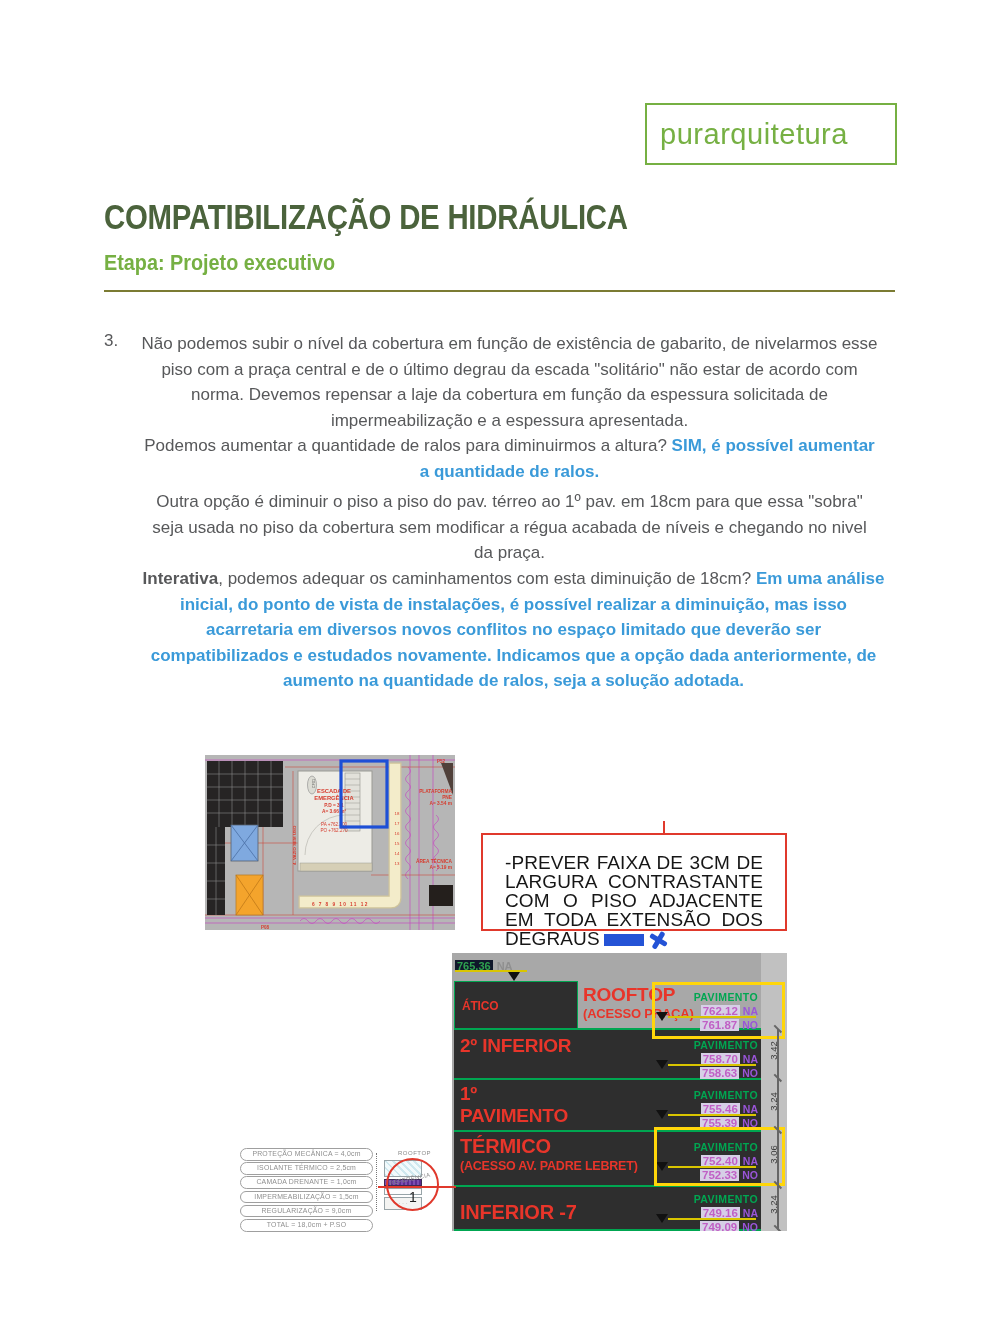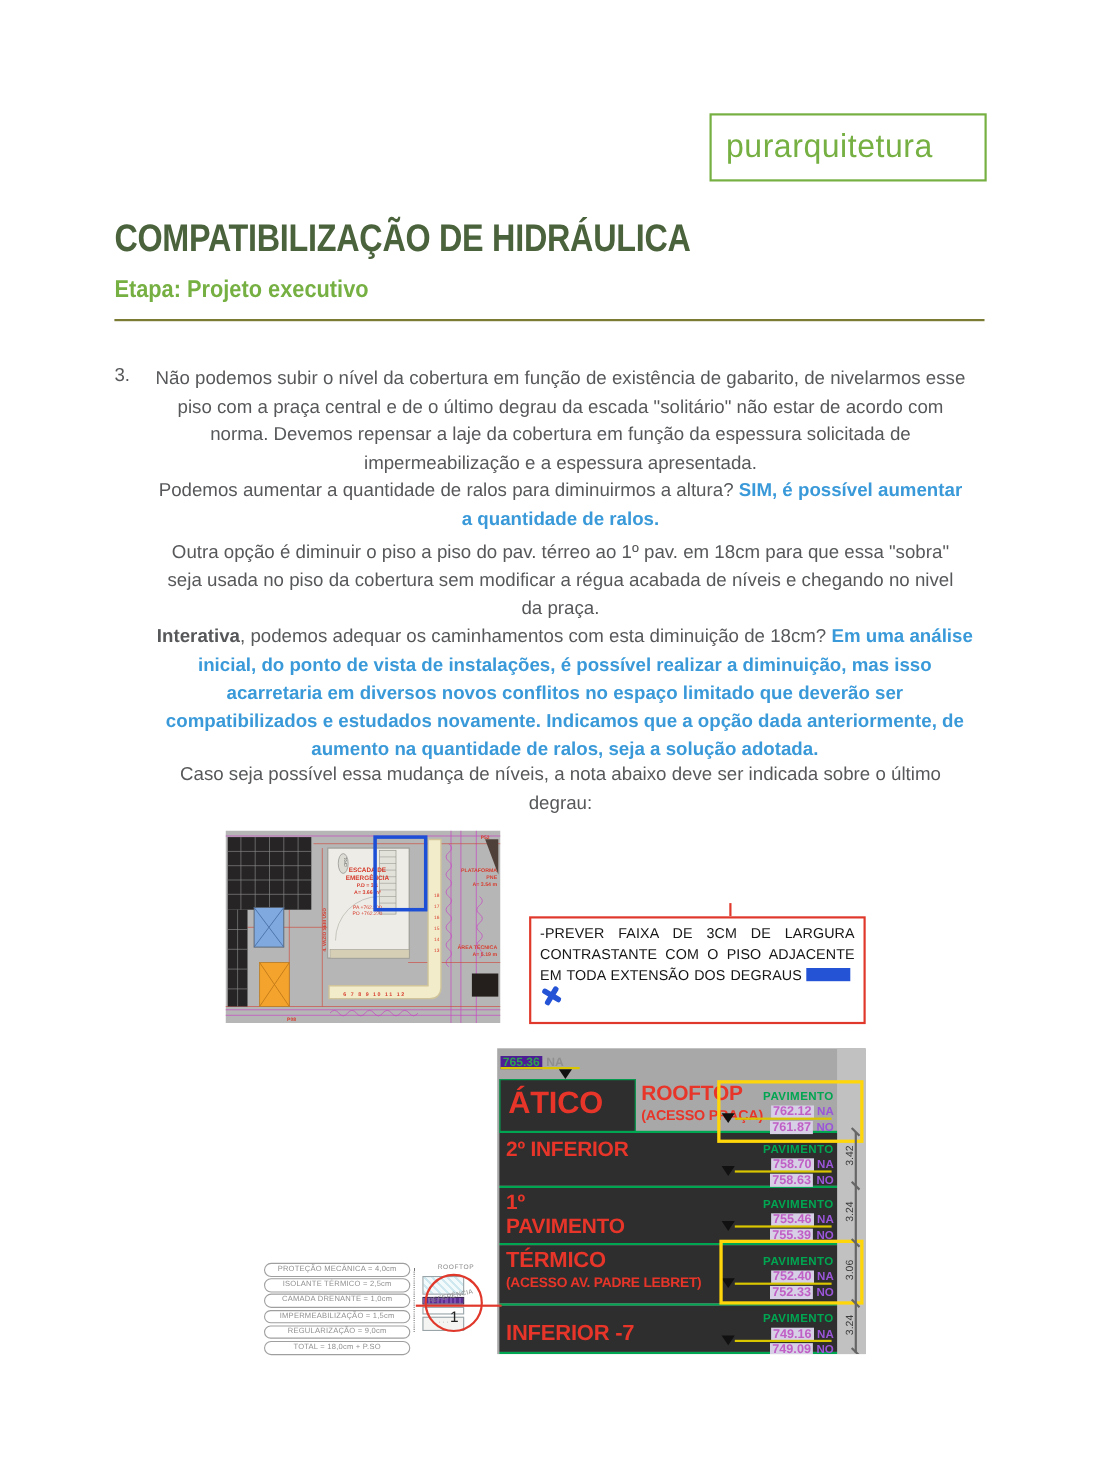--- a/index.html
+++ b/index.html
@@ -21,21 +21,21 @@
   .item-num{left:104px;top:331px;font-size:17px;color:#57585a;}
   .para{left:141px;width:737px;font-size:17px;line-height:25.5px;color:#57585a;text-align:center;}
   .blue{color:#3a9ad9;font-weight:700;}
   .lead-bold{font-weight:700;}
 
   
 
   
   .note-box{left:481px;top:833px;width:306px;height:98px;border:2px solid #e0392c;background:#fff;
             box-sizing:border-box;padding:4px 8px 0 8px;}
-  .note-box p{margin:0;font-size:13px;line-height:19px;color:#161616;text-align:justify;letter-spacing:.1px;}
+  .note-box p{margin:14px;font-size:19px;line-height:19px;color:#161616;text-align:justify;letter-spacing:.1px;}
   .blue-rect{display:inline-block;width:40px;height:12px;background:#2453d6;vertical-align:-1px;margin:0 4px;}
   .blue-rect.big{width:48px;height:15px;vertical-align:-3px;}
   .xmark{position:relative;display:inline-block;width:18px;height:14px;vertical-align:-2px;}
   .xmark::before,.xmark::after{content:"";position:absolute;left:8px;top:-2px;width:4.5px;height:19px;
        background:#2453d6;border-radius:2px;}
   .xmark::before{transform:rotate(45deg);} .xmark::after{transform:rotate(-45deg);}
   .red-tick{left:663px;top:821px;width:2px;height:12px;background:#e0392c;}
 
   
   .warn{left:205px;top:1126px;font-size:8.6px;font-weight:700;color:#e0392c;line-height:10.5px;letter-spacing:.2px;}
@@ -65,42 +65,41 @@
   .pav-t{font-size:10.5px;font-weight:700;color:#00a651;letter-spacing:.4px;}
   .lvl{background:#d6cfe6;color:#c05fc5;font-weight:700;font-size:11.5px;padding:0 2px;}
   .tag{color:#9a55d8;font-size:10.5px;font-weight:700;margin-left:3px;}
   .pav-line{margin-top:1px;line-height:12px;}
   .pav-ul{position:absolute;left:0;width:88px;height:1.5px;background:#d9c500;}
   .tri{width:0;height:0;border-left:6px solid transparent;border-right:6px solid transparent;border-top:9px solid #111;}
   .ybox{border:3px solid #ffd60a;box-sizing:border-box;}
   .dim{width:22px;text-align:center;font-size:9.5px;color:#3c3c3c;transform:rotate(-90deg);}
   .dimline{left:325px;top:76px;width:1.5px;height:201px;background:#666;}
   .dimtick{width:10px;height:1.5px;background:#666;transform:rotate(45deg);}
-  .sec-top-val{background:#4c1d95;color:#2ea14f;font-weight:700;font-size:11px;padding:0 2px;}
+  .sec-top-val{background:#0f172a;color:#2ea14f;font-weight:700;font-size:11px;padding:0 2px;}
   .sec-top-tag{color:#8f8f8f;font-size:11px;margin-left:4px;font-weight:700;}
 </style>
 </head>
 <body>
 
 <div class="page">
 
   <div class="abs logo-box">
     <span class="logo-text">purarquitetura</span>
   </div>
 
   <div class="abs doc-title">COMPATIBILIZAÇÃO DE HIDRÁULICA</div>
   <div class="abs doc-subtitle">Etapa: Projeto executivo</div>
   <div class="abs rule"></div>
 
   <div class="abs item-num">3.</div>
   <div class="abs para" style="top:331px">Não podemos subir o nível da cobertura em função de existência de gabarito, de nivelarmos esse piso com a praça central e de o último degrau da escada "solitário" não estar de acordo com norma. Devemos repensar a laje da cobertura em função da espessura solicitada de impermeabilização e a espessura apresentada.</div>
   <div class="abs para" style="top:433px"><span>Podemos aumentar a quantidade de ralos para diminuirmos a altura? </span><span class="blue">SIM, é possível aumentar a quantidade de ralos.</span></div>
   <div class="abs para" style="top:489px">Outra opção é diminuir o piso a piso do pav. térreo ao 1º pav. em 18cm para que essa "sobra" seja usada no piso da cobertura sem modificar a régua acabada de níveis e chegando no nivel da praça.</div>
   <div class="abs para" style="top:566px;width:745px"><span class="lead-bold">Interativa</span><span>, podemos adequar os caminhamentos com esta diminuição de 18cm? </span><span class="blue">Em uma análise inicial, do ponto de vista de instalações, é possível realizar a diminuição, mas isso acarretaria em diversos novos conflitos no espaço limitado que deverão ser compatibilizados e estudados novamente. Indicamos que a opção dada anteriormente, de aumento na quantidade de ralos, seja a solução adotada.</span></div>
-  <div class="abs para" style="top:691px">Caso seja possível essa mudança de níveis, a nota abaixo deve ser indicada sobre o último degrau:</div>
 
   <svg class="abs" style="left:205px;top:755px" width="250" height="175" viewBox="0 0 250 175">
     <rect x="0" y="0" width="250" height="175" fill="#b6b6b6"></rect>
 
     <g stroke="#c44fc0" stroke-width="0.7" fill="none">
       <line x1="0" y1="5" x2="250" y2="5"></line>
       <line x1="205" y1="0" x2="205" y2="175"></line>
       <line x1="214" y1="0" x2="214" y2="175"></line>
       <line x1="228" y1="0" x2="228" y2="175"></line>
       <line x1="0" y1="163" x2="250" y2="163"></line>
@@ -215,21 +214,21 @@
   <div class="abs section-fig">
     <div class="abs sec-strip"></div>
 
     <div class="abs" style="left:3px;top:3px">
       <span class="sec-top-val">765.36</span><span class="sec-top-tag">NA</span>
     </div>
     <div class="abs" style="left:3px;top:17px;width:72px;height:2px;background:#d9c500"></div>
     <div class="abs tri" style="left:56px;top:19px"></div>
 
     <div class="abs sec-dark" style="left:2px;top:28px;width:122px;height:47px;border:1px solid #00a651"></div>
-    <div class="abs sec-red" style="left:10px;top:34px;font-size:28px">ÁTICO</div>
+    <div class="abs sec-red" style="left:10px;top:46px;font-size:12px">ÁTICO</div>
     <div class="abs sec-red" style="left:131px;top:31px;font-size:19px">ROOFTOP</div>
     <div class="abs sec-red" style="left:131px;top:53px;font-size:13px">(ACESSO PRAÇA)</div>
 
     <div class="abs sec-green" style="top:75px"></div>
     <div class="abs sec-dark" style="left:2px;top:77px;width:307px;height:48px"></div>
     <div class="abs sec-red" style="left:8px;top:82px;font-size:19px">2º INFERIOR</div>
 
     <div class="abs sec-green" style="top:125px"></div>
     <div class="abs sec-dark" style="left:2px;top:127px;width:307px;height:50px"></div>
     <div class="abs sec-red" style="left:8px;top:130px;font-size:19px">1º</div>

